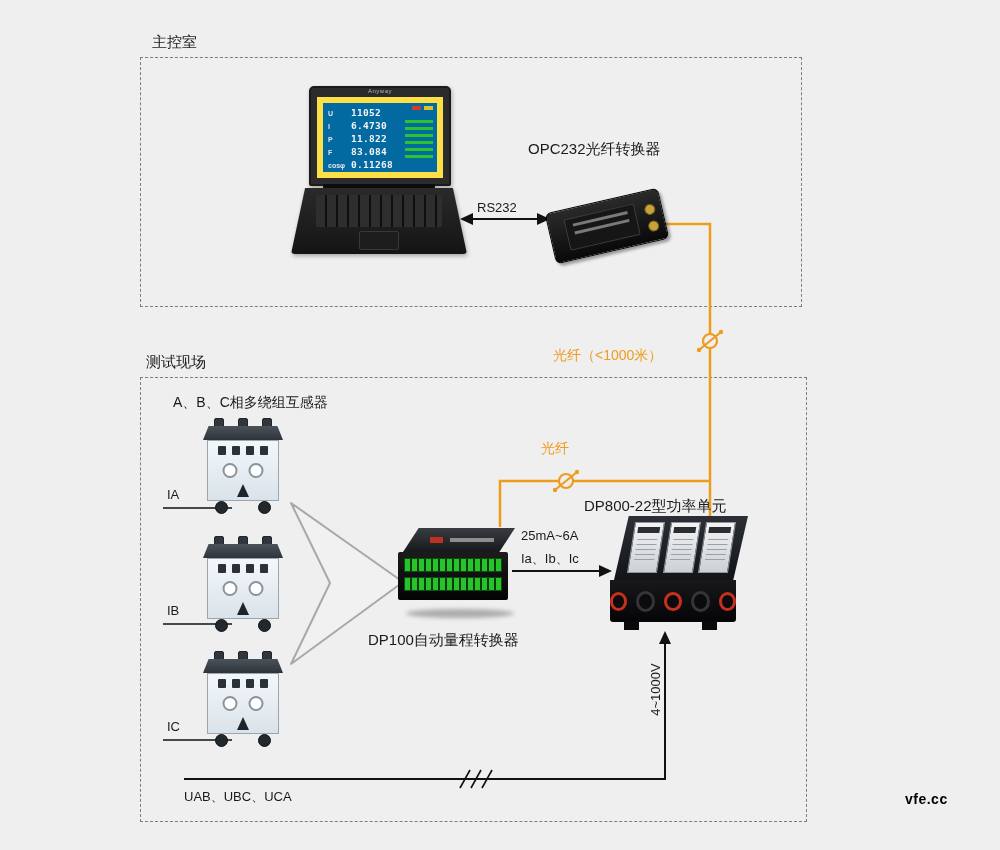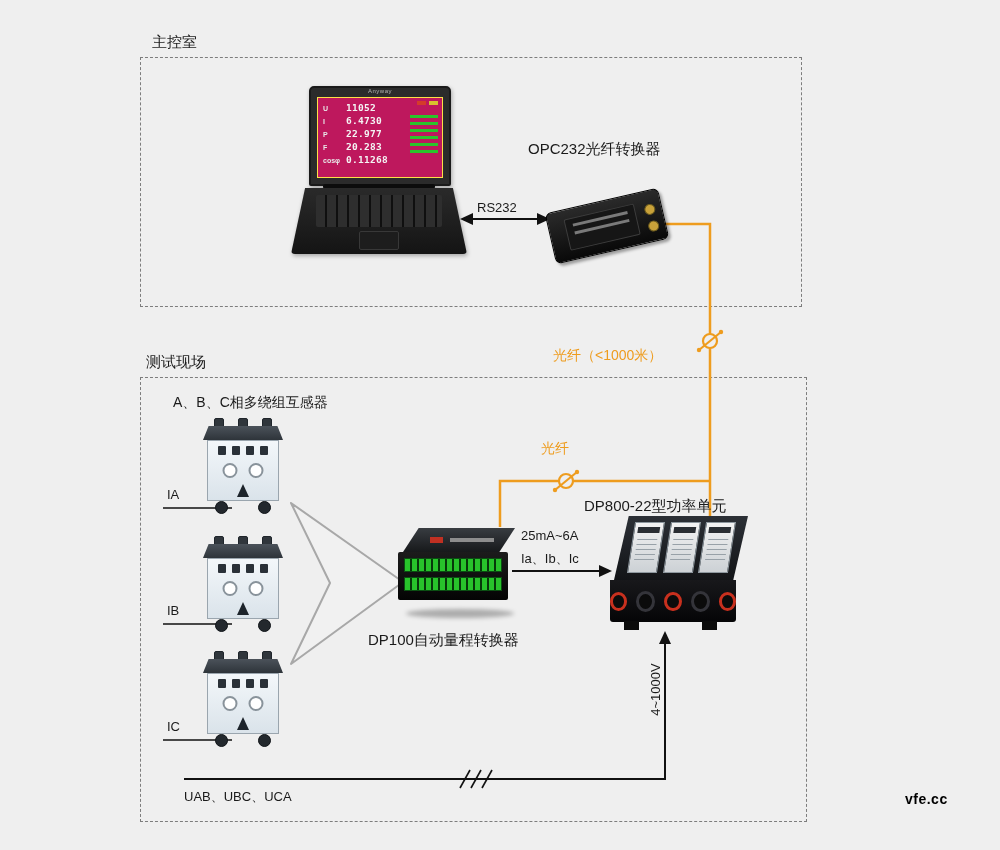--- a/index.html
+++ b/index.html
@@ -8,21 +8,21 @@
   .lbl{position:absolute;color:#1a1a1a;font-size:15px;white-space:nowrap;}
   .lbl-sm{position:absolute;color:#1a1a1a;font-size:13px;white-space:nowrap;}
   .lbl-orange{position:absolute;color:#ee9c1e;font-size:14px;white-space:nowrap;}
   .dashed-box{position:absolute;border:1.5px dashed #7d7d7d;background:transparent;}
   .overlay{position:absolute;left:0;top:0;width:1000px;height:850px;pointer-events:none;}
 
   
   .laptop{position:absolute;left:291px;top:86px;width:176px;height:178px;filter:drop-shadow(1px 2px 2px rgba(0,0,0,.3));}
   .lap-screen{position:absolute;left:18px;top:0;width:142px;height:100px;background:#2b2b2b;border:2px solid #1a1a1a;border-radius:5px 5px 2px 2px;box-sizing:border-box;}
   .lap-brand{position:absolute;top:0;left:0;right:0;text-align:center;font-size:6px;color:#b5b5b5;letter-spacing:.5px;}
-  .lap-display{position:absolute;left:6px;top:9px;right:6px;bottom:6px;background:#be185d;border:1px solid #fde047;padding:4px 8px 2px 5px;box-sizing:border-box;}
+  .lap-display{position:absolute;left:6px;top:9px;right:6px;bottom:6px;background:#0369a1;border:6px solid #fde047;padding:4px 8px 2px 5px;box-sizing:border-box;}
   .read-row{display:flex;align-items:baseline;height:12px;margin-bottom:1px;width:70%;}
   .read-name{width:23px;font-size:7px;color:#e8e8e8;font-weight:bold;}
   .read-val{font-family:"DejaVu Sans Mono",monospace;font-size:9.5px;color:#f4f4f4;font-weight:bold;letter-spacing:.3px;}
   .lcd-status{position:absolute;right:4px;top:3px;display:flex;gap:3px;}
   .lcd-status i{display:block;width:9px;height:4px;}
   .lcd-status .r{background:#d43c2a;} .lcd-status .y{background:#d8c22e;}
   .lcd-side{position:absolute;right:4px;top:13px;width:28px;}
   .lcd-side i{display:block;height:3px;margin:4px 0;background:#2bc42b;}
   .lap-hinge{position:absolute;top:98px;left:32px;width:112px;height:5px;background:#0c0c0c;border-radius:2px;}
   .lap-base{position:absolute;top:102px;left:0;width:176px;height:66px;background:linear-gradient(#2a2a2a,#141414);-webkit-clip-path:polygon(8% 0,92% 0,100% 100%,0 100%);clip-path:polygon(8% 0,92% 0,100% 100%,0 100%);border-radius:4px;}
@@ -136,25 +136,25 @@
         <div class="read-row">
           <span class="read-name">U</span>
           <span class="read-val">11052</span>
         </div>
         <div class="read-row">
           <span class="read-name">I</span>
           <span class="read-val">6.4730</span>
         </div>
         <div class="read-row">
           <span class="read-name">P</span>
-          <span class="read-val">22.977</span>
+          <span class="read-val">11.822</span>
         </div>
         <div class="read-row">
           <span class="read-name">F</span>
-          <span class="read-val">20.283</span>
+          <span class="read-val">83.084</span>
         </div>
         <div class="read-row">
           <span class="read-name">cosφ</span>
           <span class="read-val">0.11268</span>
         </div>
         <div class="lcd-status">
             <i class="r"></i>
             <i class="y"></i>
           </div>
         <div class="lcd-side">

